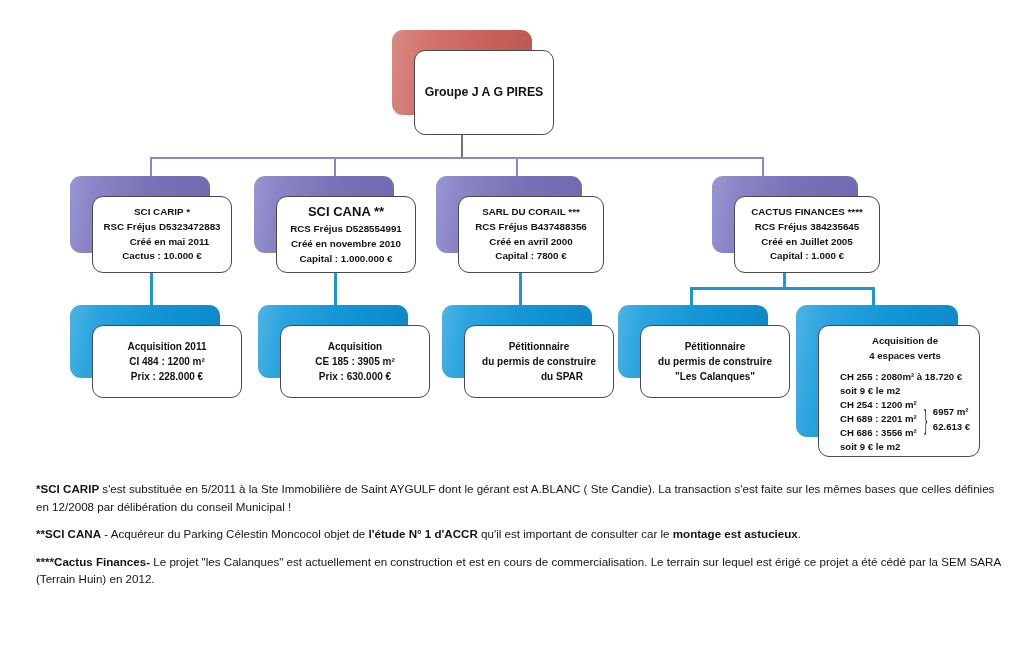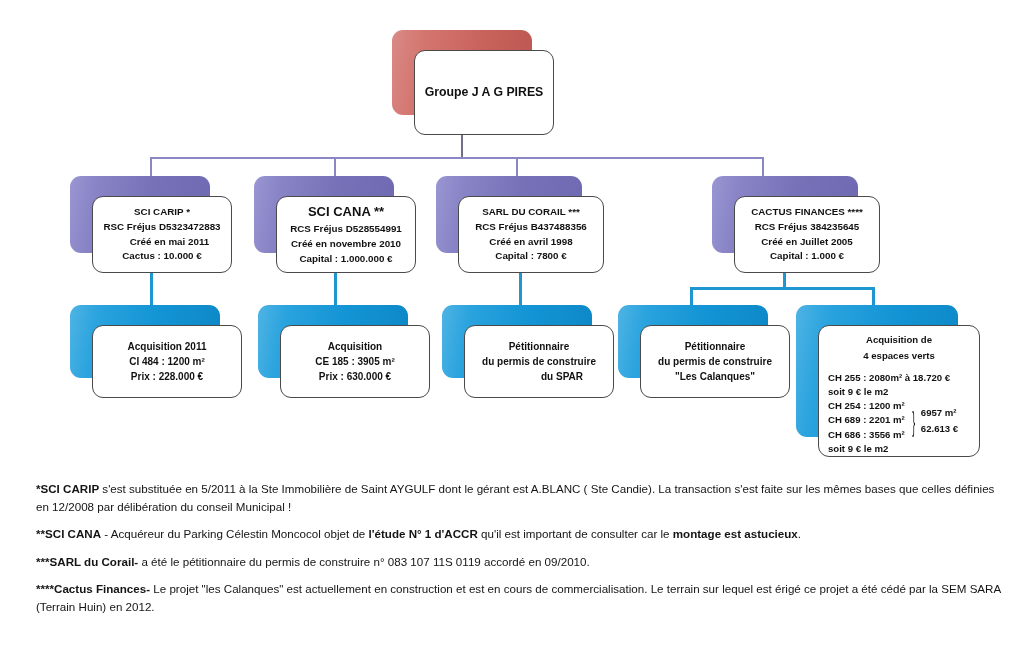--- a/index.html
+++ b/index.html
@@ -175,21 +175,21 @@
       <div class="line" style="font-size:9.8px;">Créé en novembre 2010</div>
       <div class="line" style="font-size:9.8px;">Capital : 1.000.000 €</div>
     </div>
   </div>
 
   <div class="node" style="left:436px; top:176px; width:146px; height:77px;">
     <div class="shadow sh-purple"></div>
     <div class="card">
       <div class="line" style="font-size:9.8px;">SARL DU CORAIL ***</div>
       <div class="line" style="font-size:9.8px;">RCS Fréjus B437488356</div>
-      <div class="line" style="font-size:9.8px;">Créé en avril 1998</div>
+      <div class="line" style="font-size:9.8px;">Créé en avril 2000</div>
       <div class="line" style="font-size:9.8px;">Capital : 7800 €</div>
     </div>
   </div>
 
   <div class="node" style="left:712px; top:176px; width:146px; height:77px;">
     <div class="shadow sh-purple"></div>
     <div class="card">
       <div class="line" style="font-size:9.8px;">CACTUS FINANCES ****</div>
       <div class="line" style="font-size:9.8px;">RCS Fréjus 384235645</div>
       <div class="line" style="font-size:9.8px;">Créé en  Juillet 2005</div>
@@ -237,21 +237,21 @@
     <div class="shadow sh-blue"></div>
     <div class="card">
       <div class="line" style="font-size:10px;">Pétitionnaire</div>
       <div class="line" style="font-size:10px;">du permis de construire</div>
       <div class="line" style="font-size:10px;">"Les Calanques"</div>
     </div>
   </div>
 
   <div class="node" style="left:796px; top:305px; width:162px; height:132px;">
     <div class="shadow sh-blue"></div>
-    <div class="card" style="justify-content:space-between; padding-top:7px;">
+    <div class="card" style="justify-content:center; padding-top:7px;padding-left:12px;">
       <div class="line" style="font-size:9.6px;">Acquisition de</div>
       <div class="line" style="font-size:9.6px; margin-bottom:6px;">4 espaces verts</div>
 
       <div class="parcel-block">
         <div class="parcel-line">CH 255 : 2080m² à 18.720 €</div>
         <div class="parcel-line">soit  9 € le m2</div>
 
         <div class="row-wrap">
           <div class="brace-rows">
             <div class="parcel-line">CH 254 : 1200 m²</div>
@@ -275,21 +275,18 @@
 <div id="footnotes">
 
   <div class="footnote">
     <b>*SCI CARIP</b><span> s'est substituée en 5/2011 à la Ste Immobilière de Saint AYGULF  dont le gérant est A.BLANC  ( Ste Candie). La transaction s'est faite sur les mêmes bases que celles définies en 12/2008 par délibération du conseil Municipal  !</span>
   </div>
 
   <div class="footnote">
     <b>**SCI  CANA</b><span> - Acquéreur du Parking Célestin Moncocol objet de </span><b>l'étude N° 1 d'ACCR</b><span> qu'il est important de consulter car le </span><b>montage est astucieux</b><span>.</span>
   </div>
 
-  <div class="footnote">
-    <b>***SARL du Corail-</b><span> a été le pétitionnaire du permis de construire n° 083 107 11S 0119 accordé en 09/2010.</span>
-  </div>
 
   <div class="footnote">
     <b>****Cactus Finances-</b><span> Le projet "les Calanques" est actuellement en construction et est en cours de commercialisation. Le terrain sur lequel est érigé ce projet a été cédé par la SEM SARA (Terrain Huin) en 2012.</span>
   </div>
 
 </div>
 
 </body></html>

